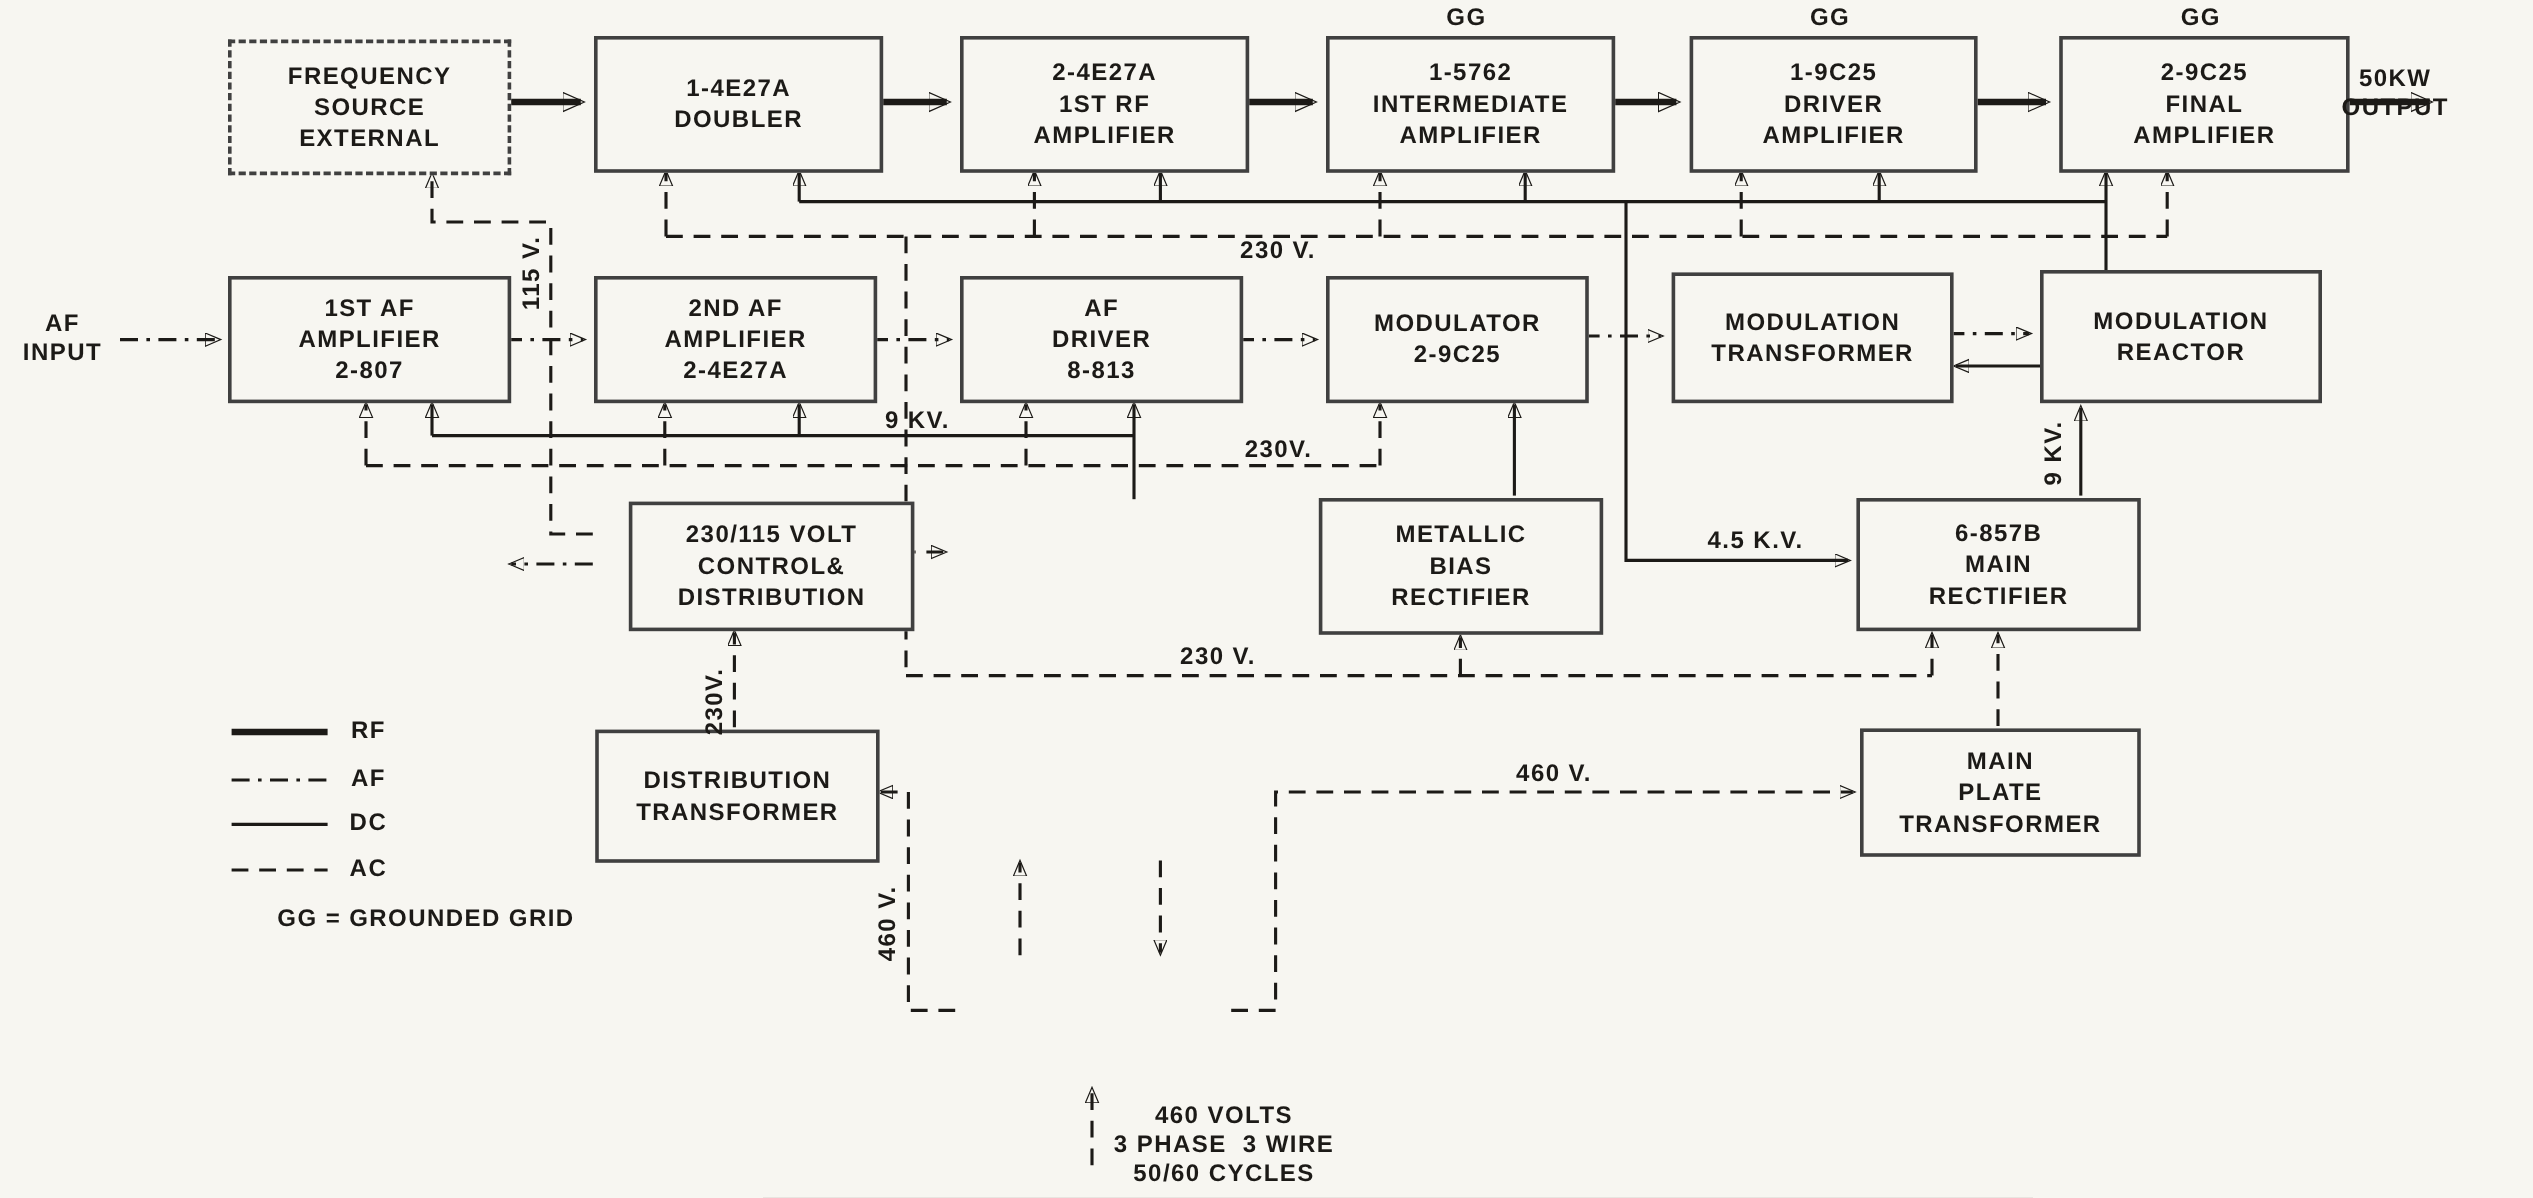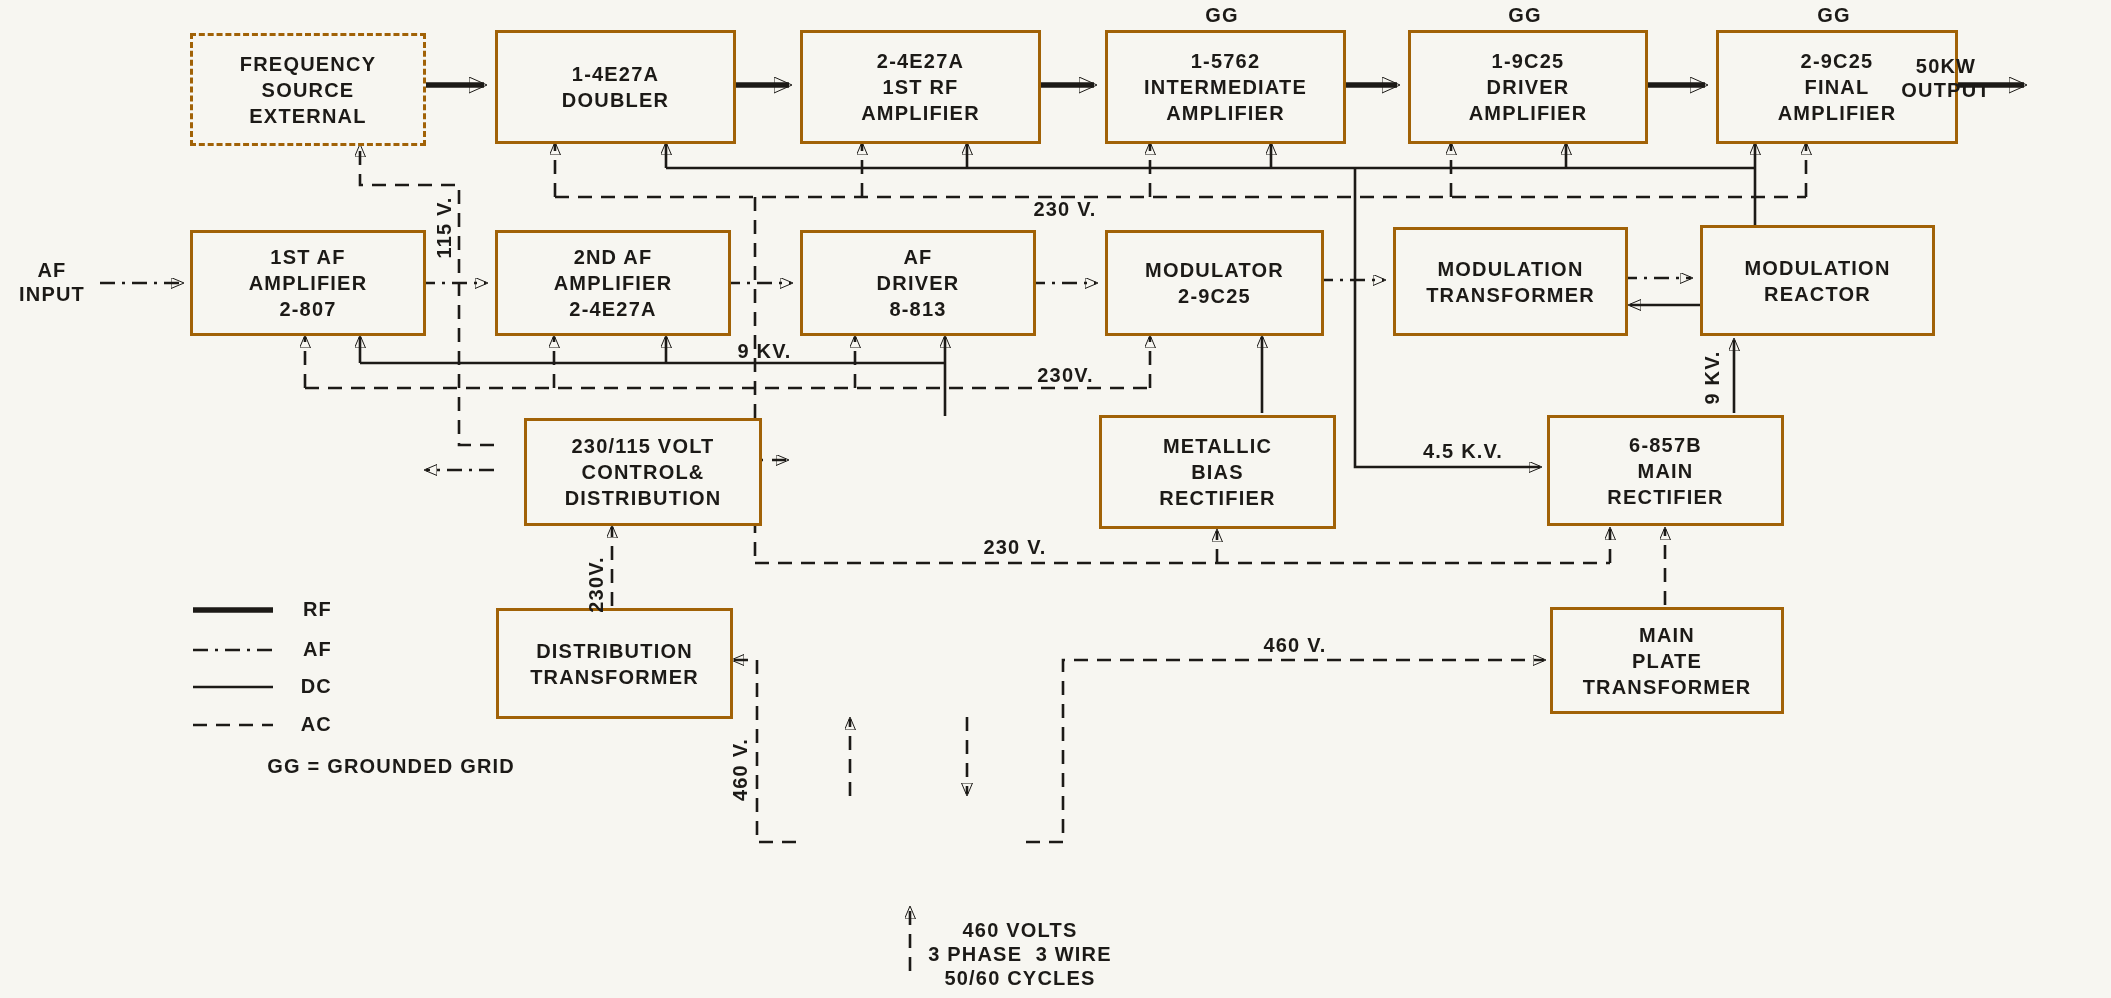--- a/index.html
+++ b/index.html
@@ -8,33 +8,33 @@
     font-family:"Liberation Sans",sans-serif;color:#1c1a17;overflow:hidden;
   }
   svg.wires{position:absolute;left:0;top:0;pointer-events:none;}
   svg.wires path{fill:none;stroke:#1c1a17;}
   .s-rf{stroke-width:5.5;}
   .s-dc{stroke-width:2.6;}
   .s-ac{stroke-width:2.6;stroke-dasharray:14 9;}
   .s-af{stroke-width:2.6;stroke-dasharray:15 7 3 7;}
   marker path{fill:#1c1a17;stroke:none;}
   .box{
-    position:absolute;border:3px solid #a16207;background:#f7f6f1;
+    position:absolute;border:3px solid #404040;background:#f7f6f1;
     display:flex;flex-direction:column;align-items:center;justify-content:center;
     text-align:center;font-weight:700;font-size:20px;letter-spacing:1.2px;line-height:1.3;
     z-index:2;
   }
   .box.dashed{border-style:dashed;}
   .lbl{
     position:absolute;font-weight:700;font-size:20px;letter-spacing:1.2px;
     white-space:pre;line-height:1.15;z-index:3;text-align:center;
   }
   .lbl.multiline{line-height:1.2;}
   .rot{transform:rotate(-90deg);transform-origin:center center;}
-  .left{text-align:right;}
+  .left{text-align:center;}
 </style>
 </head>
 <body>
 
 <div class="canvas">
 
   <svg class="wires" width="2111" height="998" viewBox="0 0 2111 998">
     <defs>
       <marker id="ah" markerWidth="16" markerHeight="14" refX="11" refY="5.5" orient="auto" markerUnits="userSpaceOnUse">
         <path d="M0 0 L13 5.5 L0 11 Z"></path>
@@ -193,21 +193,21 @@
       <div>DISTRIBUTION</div>
       <div>TRANSFORMER</div>
     </div>
   <div class="box" style="left:1550px;top:607px;width:228px;height:101px">
       <div>MAIN</div>
       <div>PLATE</div>
       <div>TRANSFORMER</div>
     </div>
 
   <div class="lbl multiline" style="left:2px;top:258px;width:100px"><div>AF</div><div>INPUT</div></div>
-  <div class="lbl multiline" style="left:1890px;top:54px;width:112px"><div>50KW</div><div>OUTPUT</div></div>
+  <div class="lbl multiline" style="left:1940px;top:54px;width:112px"><div>50KW</div><div>OUTPUT</div></div>
 
   <div class="lbl" style="left:1192px;top:4px;width:60px">GG</div>
   <div class="lbl" style="left:1495px;top:4px;width:60px">GG</div>
   <div class="lbl" style="left:1804px;top:4px;width:60px">GG</div>
 
   <div class="lbl rot" style="left:409px;top:216px;width:70px">115 V.</div>
   <div class="lbl" style="left:1020px;top:198px;width:90px">230 V.</div>
   <div class="lbl" style="left:722px;top:340px;width:85px">9 KV.</div>
   <div class="lbl" style="left:1028px;top:364px;width:75px">230V.</div>
   <div class="lbl" style="left:1408px;top:440px;width:110px">4.5 K.V.</div>

